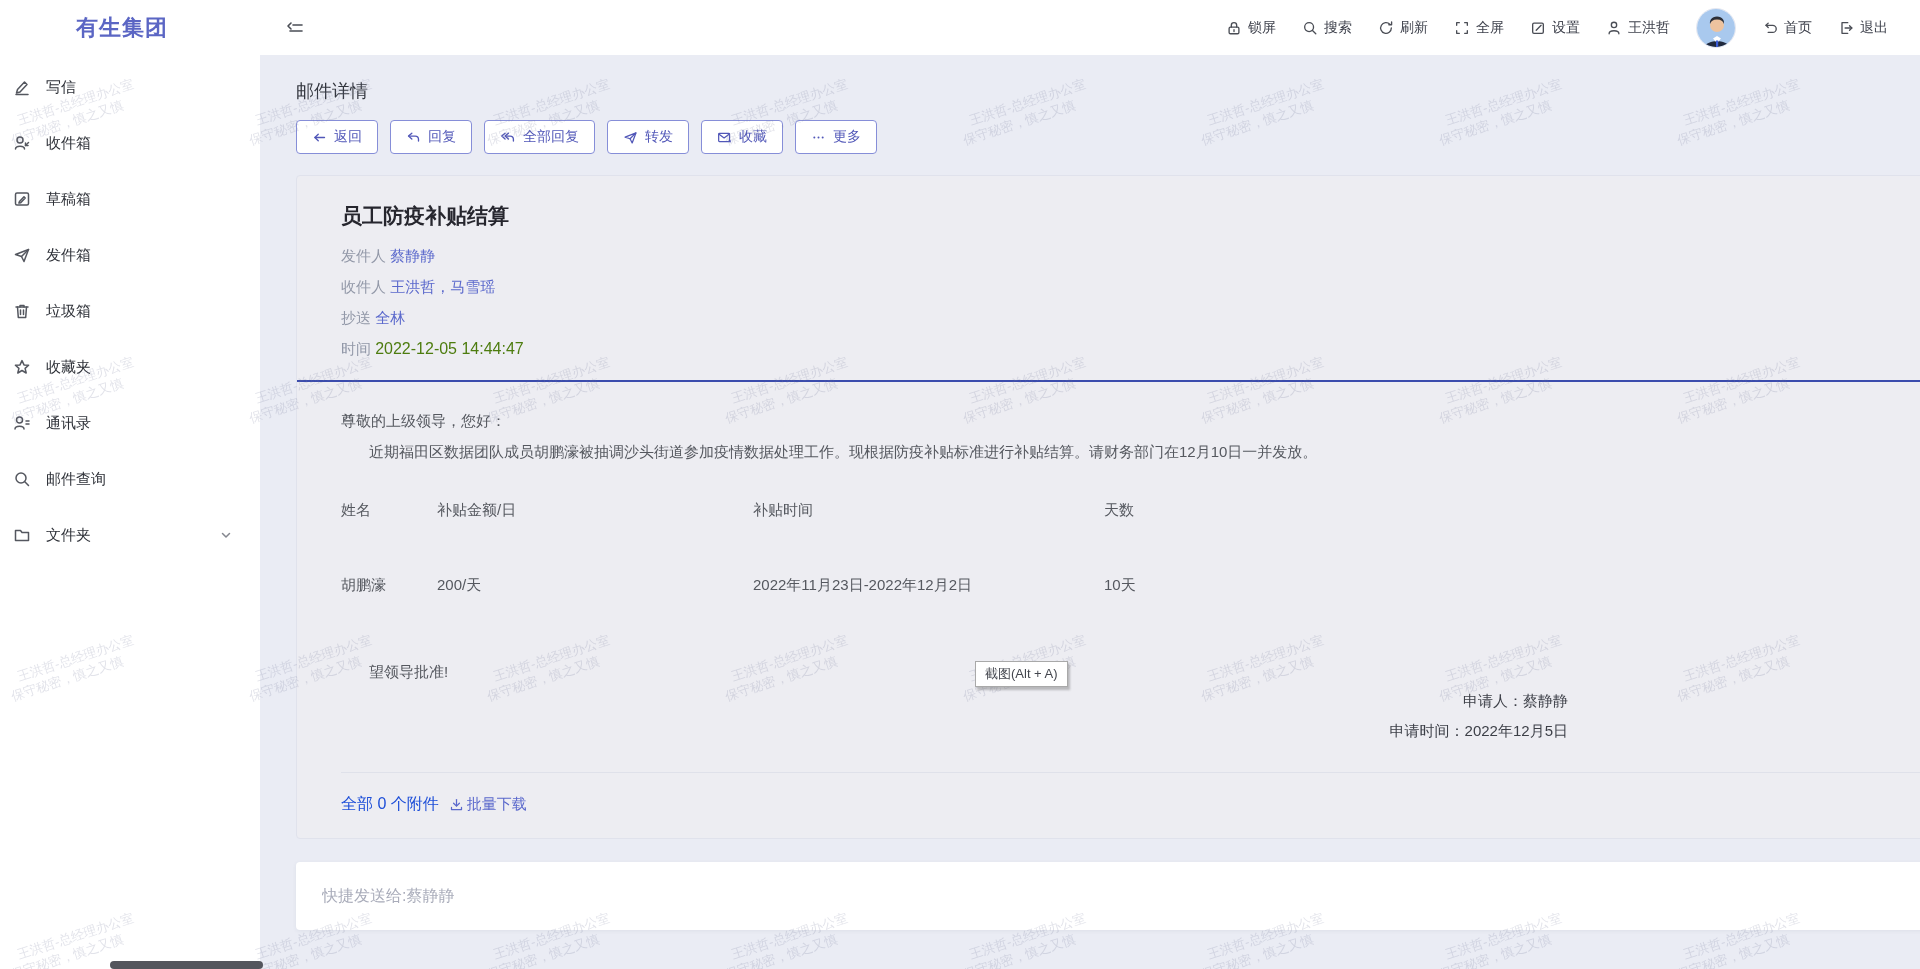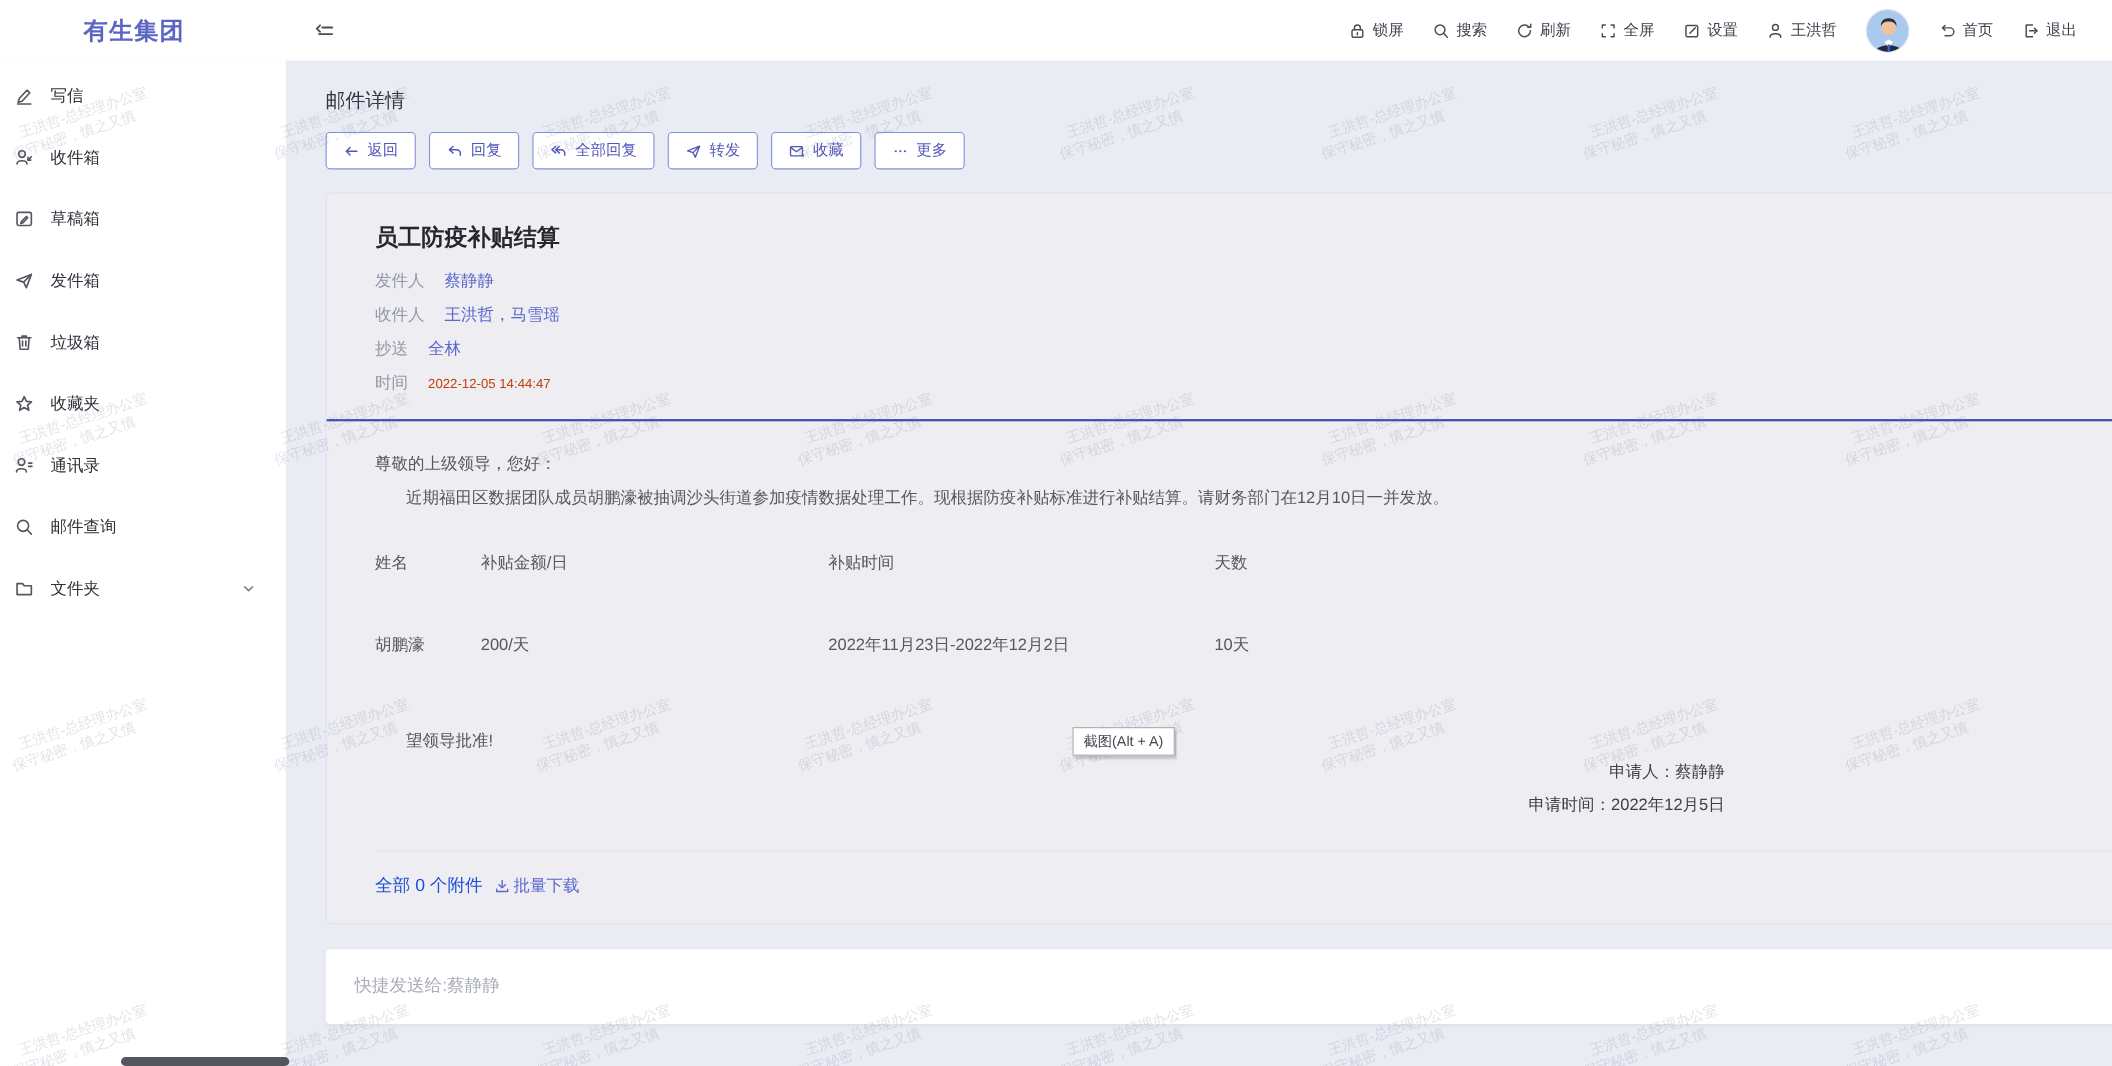--- a/index.html
+++ b/index.html
@@ -38,23 +38,23 @@
         border:1px solid #868ed8;border-radius:4px;color:#5157b8;font-size:14px;cursor:pointer;}
   .pager{position:absolute;right:0;top:0;display:flex;gap:8px;}
   .pbtn{width:47px;height:34px;background:transparent;border:1px solid #868ed8;border-radius:4px;
         display:flex;align-items:center;justify-content:center;color:#5157b8;cursor:pointer;}
 
   
   .mail-card{margin-top:21px;background:var(--card);border:1px solid var(--cardborder);border-radius:4px;}
   .mail-head{padding:26px 44px 16px;border-bottom:2px solid var(--divider);}
   .subject{font-size:21px;font-weight:bold;color:#26262e;margin-bottom:10px;}
   .meta-row{line-height:31px;font-size:15px;}
-  .meta-label{color:#9298a8;margin-right:14px;}
+  .meta-label{color:#9298a8;margin-right:0;}
   .meta-link{color:var(--link);text-decoration:none;cursor:pointer;}
-  .meta-time{color:#c2410c;font-size:12px;}
+  .meta-time{color:#4d7c0f;font-size:16px;}
 
   .mail-body{padding:28px 44px 0;font-size:15px;color:#55585f;}
   .greeting{line-height:22px;}
   .paragraph{margin-top:9px;line-height:22px;text-indent:28px;}
   .mini-table{margin-top:38px;}
   .mtr{display:grid;grid-template-columns:96px 316px 351px 1fr;}
   .mtr + .mtr{margin-top:56px;}
   .closing{margin-top:68px;margin-left:28px;}
   .sign{margin-top:4px;text-align:right;padding-right:500px;line-height:30px;color:#3c3f47;}
 

